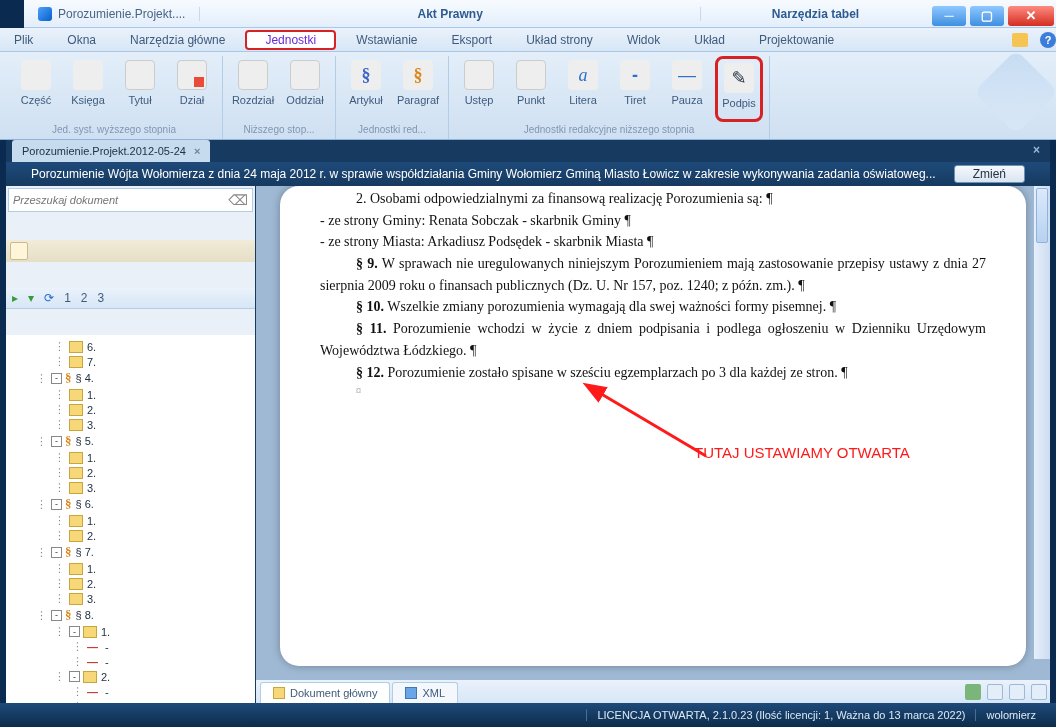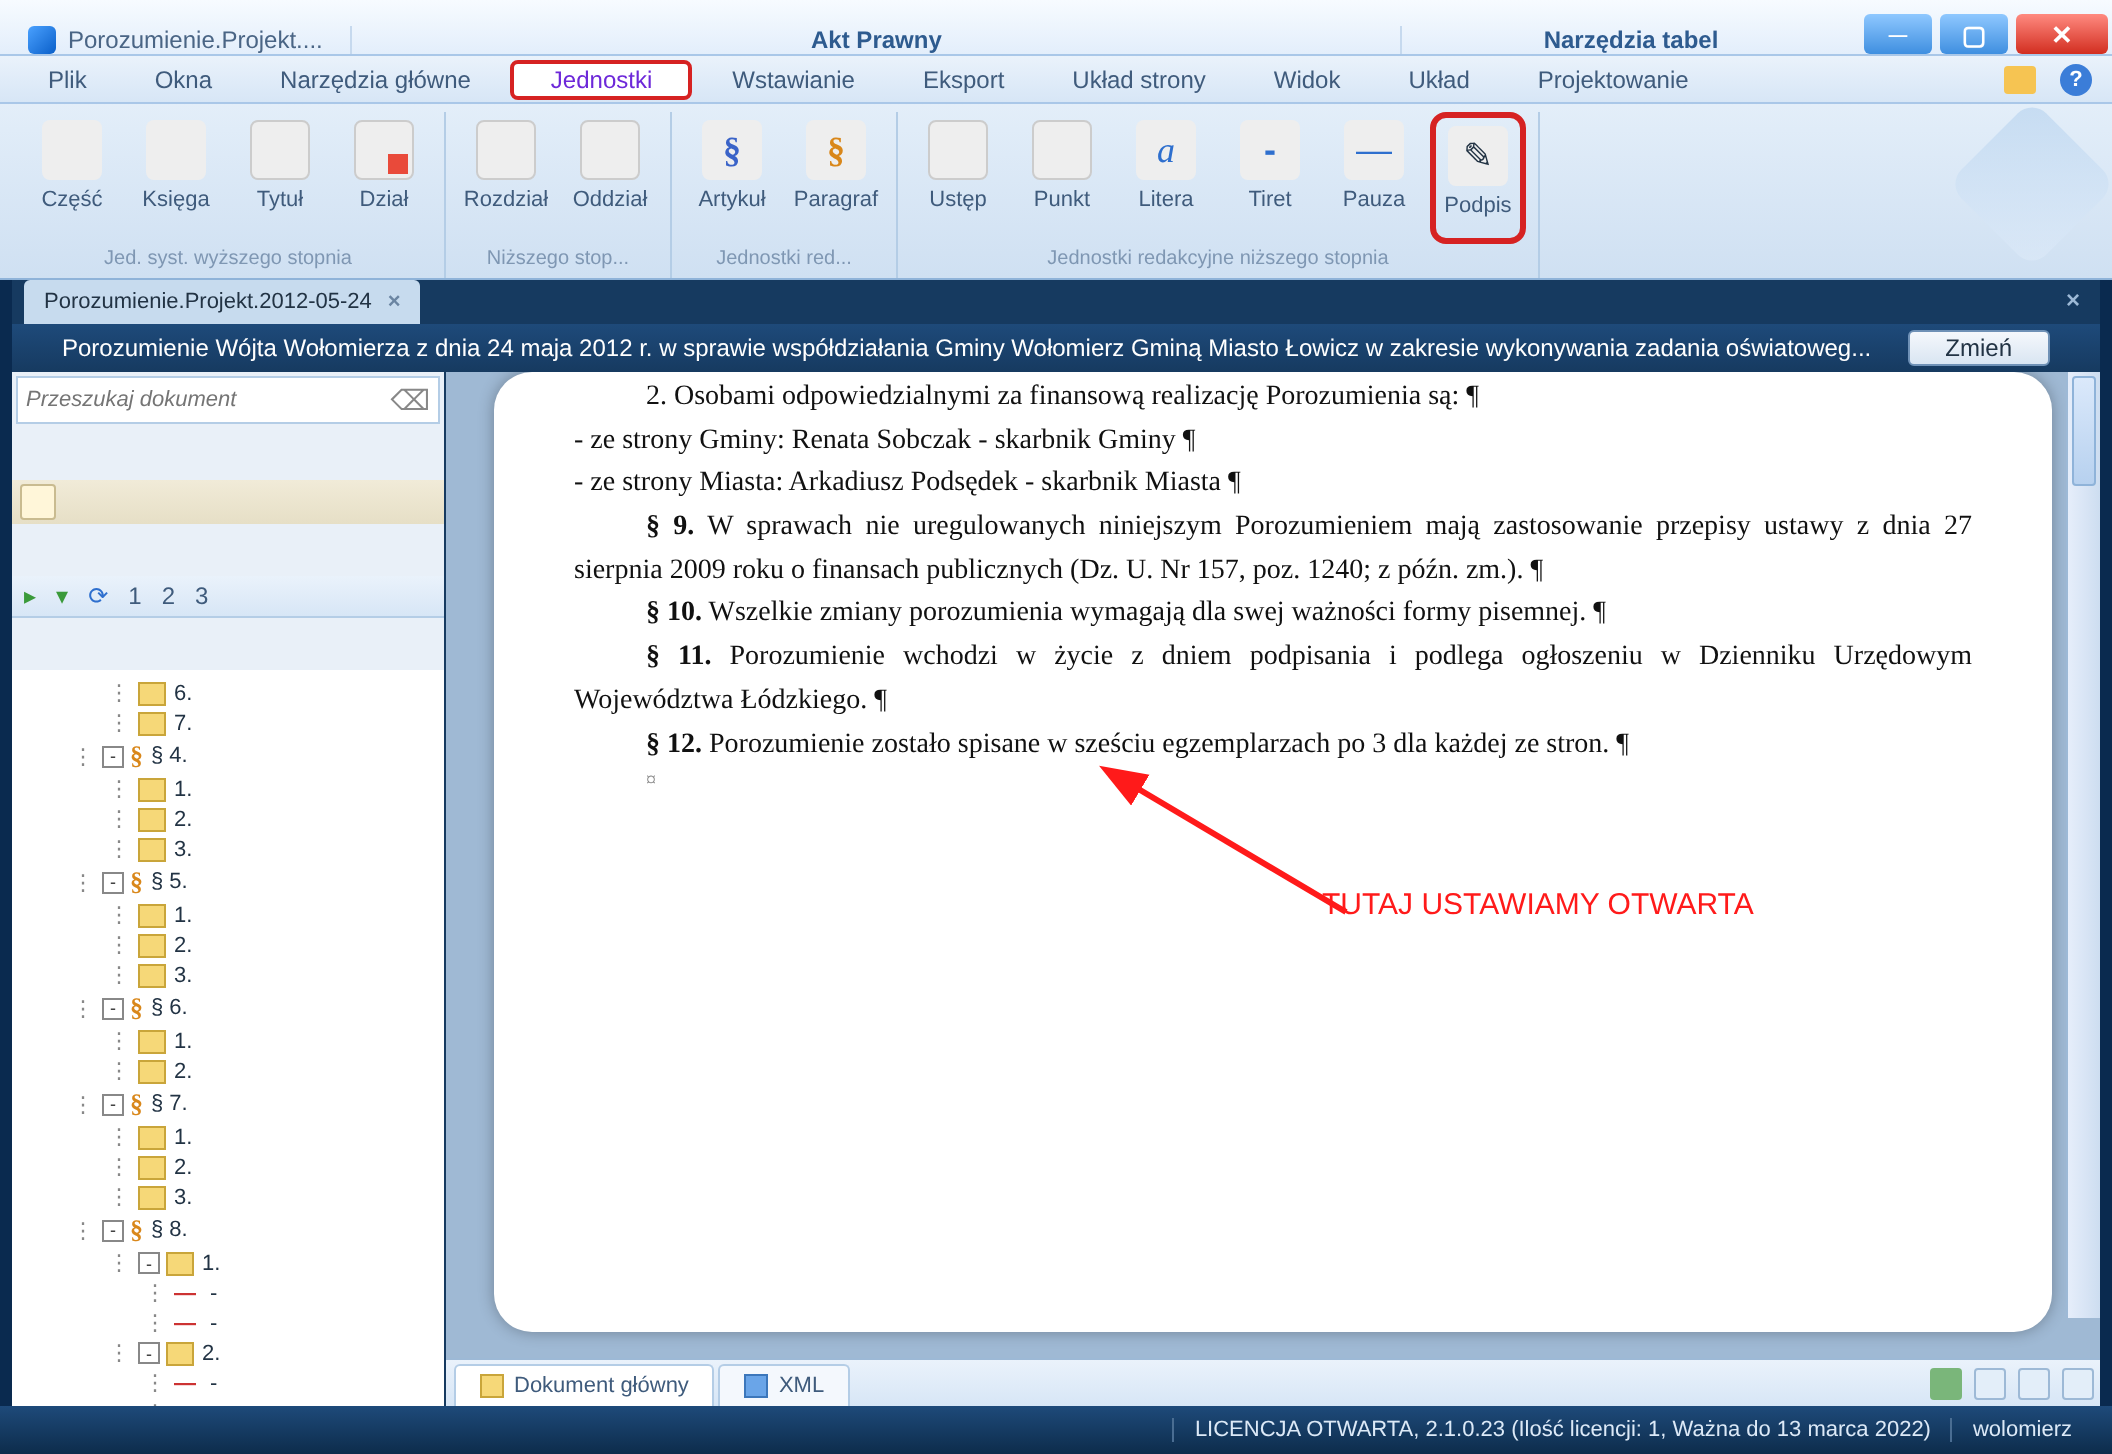--- a/index.html
+++ b/index.html
@@ -1,31 +1,31 @@
 <!DOCTYPE html>
 <html><head>
 <meta charset="utf-8">
 <style>
   * { box-sizing: border-box; margin: 0; padding: 0; }
   body { font-family: "Segoe UI", Tahoma, sans-serif; font-size: 12px; background: #0a2a4f; width: 1056px; height: 727px; overflow: hidden; position: relative; }
   
   
-  .titlebar { height: 28px; background: linear-gradient(#f7fbff,#e3eefb); display: flex; align-items: flex-end; border-bottom: 1px solid #a9c7e8; }
+  .titlebar { height: 28px; background: linear-gradient(#f7fbff,#e3eefb); display: flex; align-items: center; border-bottom: 1px solid #a9c7e8; margin-left: 24px; }
   .titlebar .tab-like { padding: 0 14px; display: flex; align-items: center; border-right: 1px solid #c6d9ee; color: #4a6585; font-size: 12px; }
   .titlebar .tab-like.first::before { content: ""; width: 14px; height: 14px; margin-right: 6px; background: linear-gradient(135deg,#4aa1ff,#0a5fc9); border-radius: 3px; display: inline-block; }
   .titlebar .center { flex: 1; text-align: center; display: flex; align-items: center; justify-content: center; font-weight: bold; color: #2e5b8f; }
   .titlebar .right-title { width: 230px; text-align: center; display: flex; align-items: center; justify-content: center; font-weight: bold; color: #2e5b8f; border-left: 1px solid #c6d9ee; }
   .win-controls { display: flex; }
   .win-btn { width: 34px; height: 20px; margin: 4px 2px 0 2px; border-radius: 3px; display: flex; align-items: center; justify-content: center; color: #fff; font-weight: bold; font-size: 13px; }
   .win-btn.min { background: linear-gradient(#8fc8ff,#3f8fe0); }
   .win-btn.max { background: linear-gradient(#8fc8ff,#3f8fe0); }
   .win-btn.close { background: linear-gradient(#ff8a80,#d22e20); width: 46px; }
   
   
-  .menurow { height: 24px; background: linear-gradient(#eaf2fb,#d7e6f6); display: flex; align-items: center; padding: 0 10px; border-bottom: 1px solid #a9c7e8; gap: 6px; }
+  .menurow { height: 24px; background: linear-gradient(#eaf2fb,#d7e6f6); display: flex; align-items: center; padding: 0 0; border-bottom: 1px solid #a9c7e8; gap: 6px; }
   .menurow .mi { padding: 2px 14px; color: #3f5b7c; border-radius: 3px; cursor: pointer; }
   .menurow .mi.active { background: #fff; border: 2px solid #d62222; font-weight: normal; color: #6d28d9; padding: 1px 18px; border-radius: 4px; }
   .menurow .spacer { flex: 1; }
   .help-icon { width: 16px; height: 16px; border-radius: 50%; background: #3b7dd8; color: #fff; display: flex; align-items: center; justify-content: center; font-size: 11px; font-weight: bold; margin-left: 6px; }
   .folder-icon { width: 16px; height: 14px; background: #f6c452; border-radius: 2px; margin-left: 6px; position: relative; }
   
   
   .ribbon { height: 88px; background: linear-gradient(#e3eef9,#cfe0f2); display: flex; padding: 4px 6px 0 6px; border-bottom: 1px solid #8fb3d9; position: relative; }
   .ribbon .group { display: flex; flex-direction: column; border-right: 1px solid #b4cde6; padding: 0 6px; }
   .ribbon .group .btns { display: flex; gap: 4px; flex: 1; }
@@ -61,21 +61,21 @@
   .doc-tab .x { color: #6b85a2; cursor: pointer; font-weight: bold; }
   .doc-tab-strip .closeall { margin-left: auto; color: #9db9d6; padding: 3px 10px; cursor: pointer; font-weight: bold;}
   
   .info-bar { height: 24px; background: linear-gradient(#1e4a7a,#163a60); color: #fff; display: flex; align-items: center; padding: 0 25px; font-size: 12px; }
   .info-bar .txt { flex: 1; white-space: nowrap; overflow: hidden; text-overflow: ellipsis; }
   .info-bar .zmien { background: linear-gradient(#f5f8fc,#d9e5f2); color: #234; border: 1px solid #6f91b6; padding: 1px 18px; border-radius: 3px; margin-left: 10px; cursor: pointer; font-size: 12px; }
   
   .split { position: absolute; top: 46px; left: 0; right: 0; bottom: 0; display: flex; }
   
   
-  .leftpanel { width: 217px; background: #e9f0f8; display: flex; flex-direction: column; border-right: 1px solid #163a60; gap: 26px; }
+  .leftpanel { width: 250px; background: #e9f0f8; display: flex; flex-direction: column; border-right: 1px solid #163a60; gap: 26px; }
   .searchbox { height: 24px; background: #fff; margin: 2px; border: 1px solid #b4cde6; display: flex; align-items: center; padding: 0 4px; }
   .searchbox input { border: none; outline: none; flex: 1; font-size: 11px; font-style: italic; color: #888; }
   .searchbox .er { color:#888; font-size:14px; cursor:pointer;}
   .panel-toolbars { background: linear-gradient(#f1ebd8,#e6dfc6); padding: 2px 4px; display:flex; align-items:center; gap:6px; }
   .panel-toolbars .tb { width:18px; height:18px; background:#fff; border:1px solid #c9bb90; border-radius:2px;}
   .panel-toolbars2 { background: linear-gradient(#eaf2fb,#d7e6f6); padding: 3px 6px; display:flex; align-items:center; gap:10px; border-bottom:1px solid #b4cde6;}
   .panel-toolbars2 span { color:#3f5b7c; cursor:pointer; }
   .tree { flex:1; overflow:auto; background:#fff; font-size:11px; padding:4px 2px;}
   .tree .node { display:flex; align-items:center; padding:1px 0;}
   .tree .indent1 { padding-left: 28px;}

